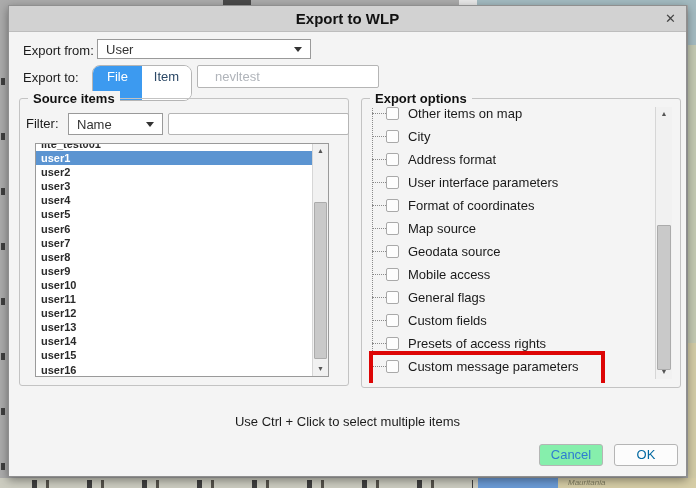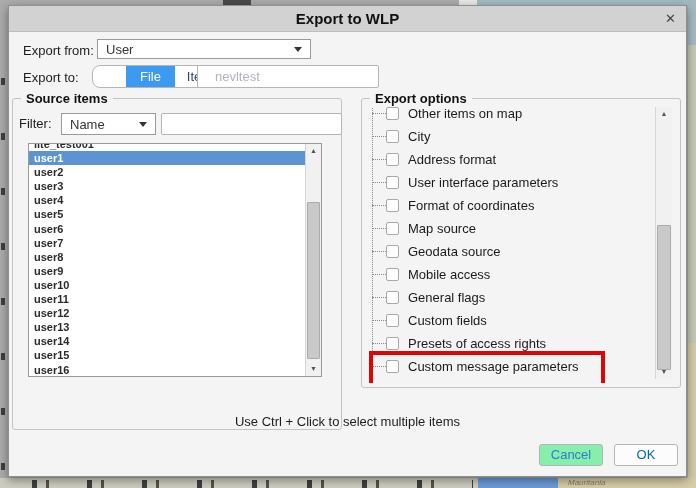--- a/index.html
+++ b/index.html
@@ -29,22 +29,22 @@
     border-bottom:1px solid #bdbdbd; }
   .title { text-align:center; font-weight:bold; font-size:15px; line-height:26px; color:#111; }
   .close { position:absolute; right:10px; top:0; line-height:26px; font-size:13px; color:#444; cursor:pointer; }
   label.row-label { position:absolute; font-size:13px; color:#1c1c1c; }
   
   .selbox { position:absolute; background:#fff; border:1px solid #9a9a9a; font-size:13px; color:#333;
     padding-left:8px; display:flex; align-items:center; cursor:pointer; }
   .selbox .arrow { position:absolute; right:8px; top:50%; margin-top:-2px; width:0; height:0;
     border-left:4px solid transparent; border-right:4px solid transparent; border-top:5px solid #333; }
   
-  .segmented { position:absolute; left:83px; top:59px; height:23px; display:flex;
-    border:1px solid #b5b5b5; border-radius:8px; overflow:hidden; background:#fff;padding-left:33px; }
+  .segmented { position:absolute; left:83px; top:59px; height:36px; display:flex;
+    border:1px solid #b5b5b5; border-radius:8px; overflow:hidden; background:#fff; }
   .seg { width:49px; text-align:center; line-height:21px; font-size:13px; cursor:pointer; }
   .seg.active { background:#3c9af0; color:#fff; }
   .seg.inactive { background:#fff; color:#2b4866; }
   .textinput { position:absolute; border:1px solid #b5b5b5; border-radius:2px; background:#fff;
     font-size:13px; color:#333; padding-left:17px; font-family:inherit; }
   .textinput::placeholder { color:#b0b4ba; }
   
   .group { position:absolute; border:1px solid #c3c3c3; border-radius:3px; }
   .legend { position:absolute; top:-8px; left:8px; background:#f4f4f4; padding:0 5px;
     font-weight:bold; font-size:13px; color:#111; }
@@ -109,21 +109,21 @@
     <span class="arrow"></span>
   </div>
 
   <label class="row-label" style="left:14px; top:64px;">Export to:</label>
   <div class="segmented">
     <div class="seg active">File</div>
     <div class="seg inactive">Item</div>
   </div>
   <input class="textinput" style="left: 188px; top: 59px; width: 182px; height: 23px;" placeholder="nevltest">
 
-  <div class="group" style="left:3px; top:92px; width:330px; height:332px;">
+  <div class="group" style="left:10px; top:92px; width:330px; height:288px;">
     <span class="legend">Source items</span>
     <label class="row-label" style="left:6px; top:17px;">Filter:</label>
     <div class="selbox" style="left:48px; top:14px; width:95px; height:22px;">
       <span>Name</span>
       <span class="arrow"></span>
     </div>
     <input class="textinput" style="left: 148px; top: 14px; width: 181px; height: 22px;" value="">
     <div class="listbox">
       <div class="list-inner">
           <div class="list-item">lite_test001</div>

